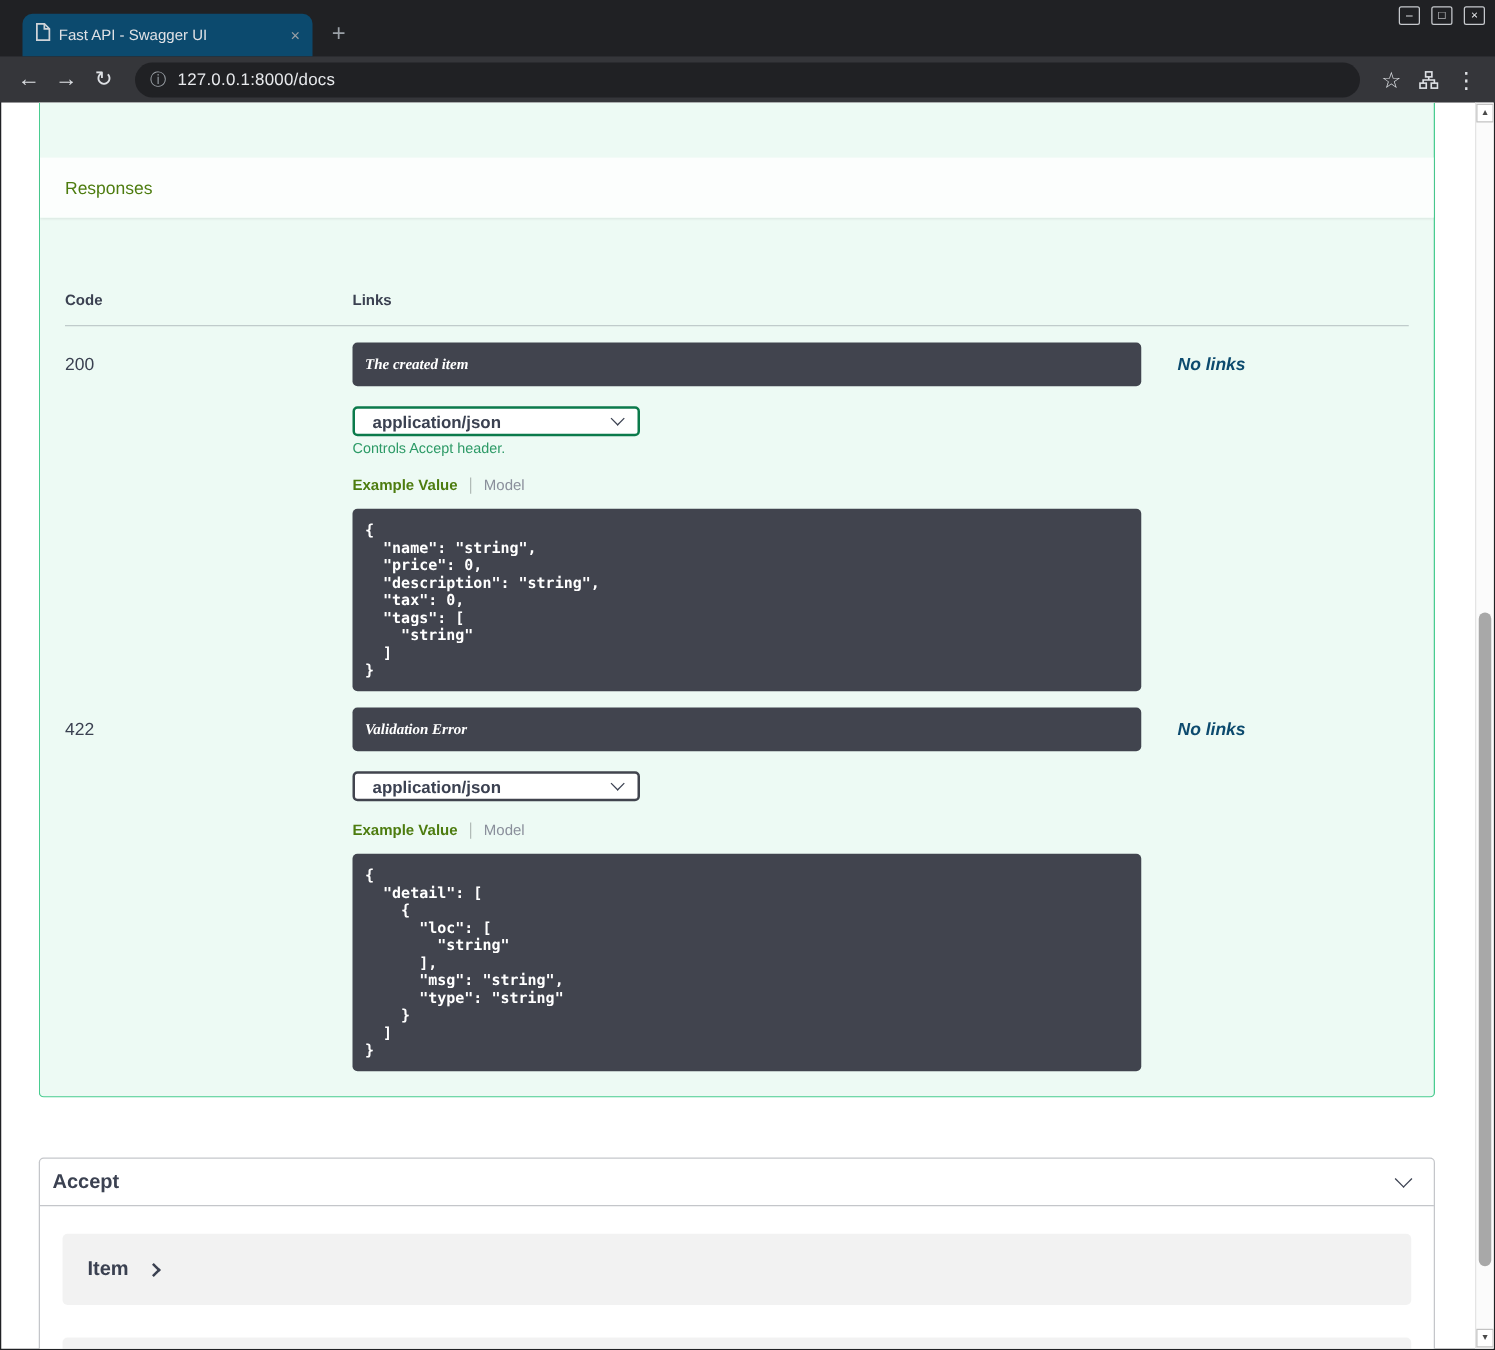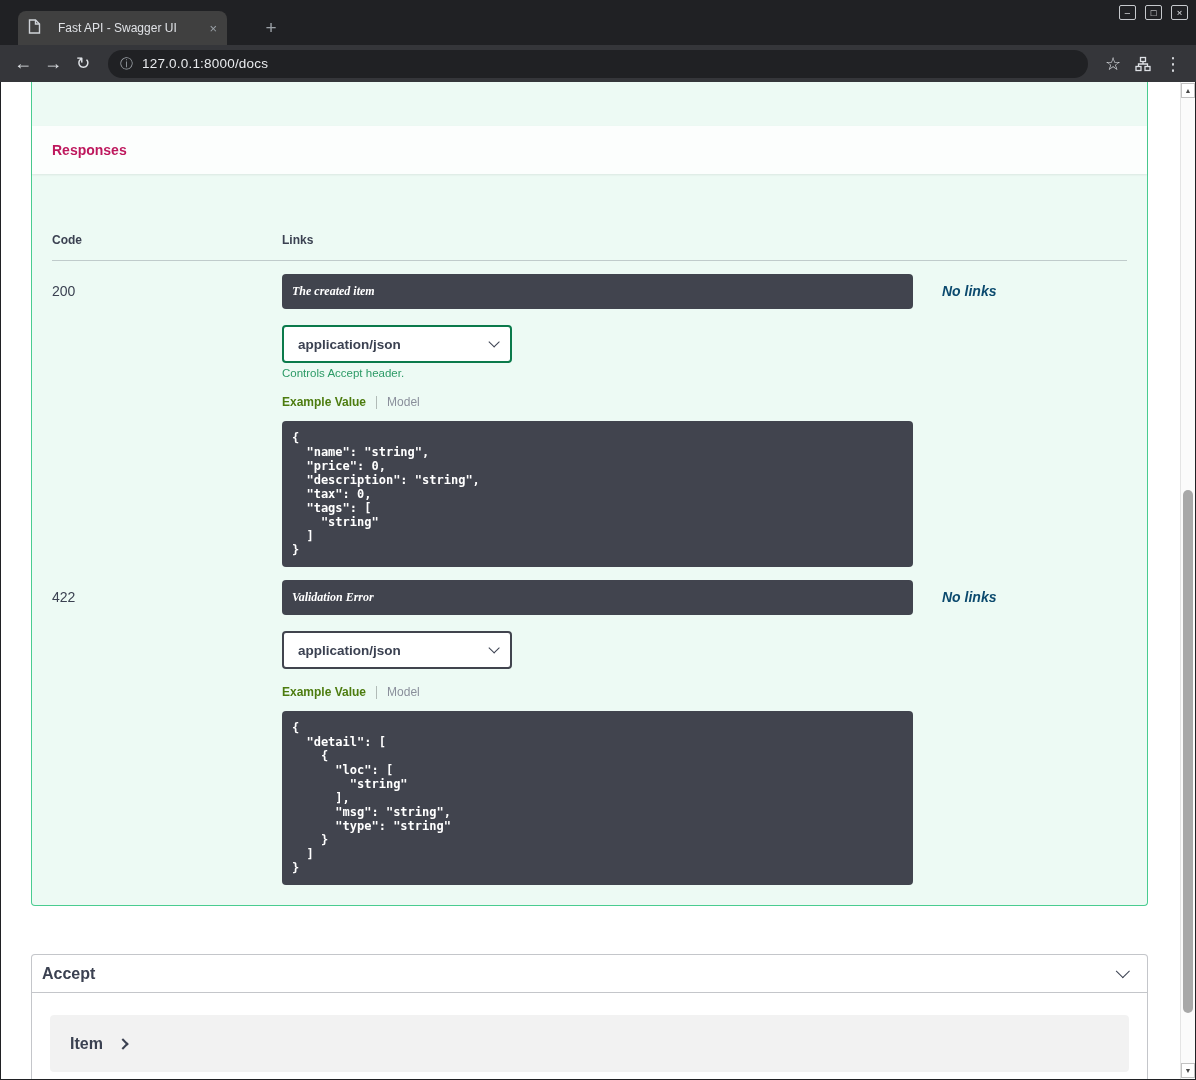--- a/index.html
+++ b/index.html
@@ -3,22 +3,22 @@
 <meta charset="utf-8">
 <style>
   * { box-sizing: border-box; margin: 0; padding: 0; }
   html,body { width:1196px; height:1080px; overflow:hidden; }
   body { font-family:"Liberation Sans", sans-serif; background:#202124; }
 
   .window { position:relative; width:1196px; height:1080px; background:#202124; overflow:hidden; }
 
   
   .titlebar { position:relative; height:45px; background:#202124; }
-  .tab { position:absolute; left:18px; bottom:0; width:209px; height:34px; background:#404040;
-         border-radius:8px 8px 0 0; display:flex; align-items:center; padding:0 10px; gap:17px; }
+  .tab { position:absolute; left:18px; bottom:0; width:232px; height:34px; background:#0c4a6e;
+         border-radius:8px 8px 0 0; display:flex; align-items:center; padding:0 10px; gap:6px; }
   .tab-title { color:#dfe1e5; font-size:12px; flex:1; white-space:nowrap; overflow:hidden; }
   .tab-close { color:#9aa0a6; font-size:13px; }
   .new-tab { position:absolute; left:258px; bottom:4px; width:26px; height:26px; color:#9aa0a6;
              font-size:19px; display:flex; align-items:center; justify-content:center; border-radius:50%; }
   .win-controls { position:absolute; right:8px; top:5px; display:flex; gap:9px; }
   .win-btn { width:17px; height:15px; border:1px solid #c6c9cd; border-radius:2px; color:#e8eaed;
              font-size:9.5px; line-height:1; display:flex; align-items:center; justify-content:center; }
 
   
   .toolbar { height:37px; background:#35363a; display:flex; align-items:center; padding:0 10px; gap:4px; }
@@ -31,35 +31,35 @@
   .url { color:#e8eaed; font-size:13.5px; letter-spacing:.2px; }
 
   
   .content { position:absolute; top:82px; left:1px; right:1px; bottom:1px; background:#fff; overflow:hidden; }
 
   .opblock { margin-left:30px; width:1117px; background:#edfaf4; border:1px solid #49cc90;
              border-top:none; border-radius:0 0 4px 4px; }
   .opblock-gap { height:44px; }
   .section-header { height:48px; background:rgba(255,255,255,.8); box-shadow:0 1px 2px rgba(0,0,0,.08);
                     display:flex; align-items:center; padding:0 20px; }
-  .section-header h4 { font-size:14px; font-weight:bold; color:#be185d; }
+  .section-header h4 { font-size:14px; font-weight:normal; color:#4d7c0f; }
 
   .responses-inner { padding:24px 20px 20px; }
   .res-grid { display:grid; grid-template-columns:230px 660px 187px; }
   .res-grid.head { border-bottom:1px solid rgba(59,65,81,.25); padding-bottom:13px;margin-top:35px; }
   .th { font-size:12px; font-weight:bold; color:#3b4151; }
   .res-grid.row { padding-top:13px; }
   .code-cell { font-size:14px; color:#3b4151; padding-top:9px; }
   .links-cell { font-size:14px; font-style:italic; color:#0c4a6e; padding-top:9px;font-weight:bold; }
 
   .md-block { width:631px; background:#41444e; border-radius:4px; padding:10px; }
   .md-block p { font-family:Liberation Serif, serif; font-size:12px; font-style:italic;
                 font-weight:bold; color:#fff; }
 
-  .select-box { margin-top:16px; width:230px; height:38px; background:#fff; border:2px solid #41444e;
+  .select-box { margin-top:16px; width:230px; height:24px; background:#fff; border:2px solid #41444e;
                 border-radius:4px; display:flex; align-items:center; justify-content:space-between;
                 padding:0 14px; font-size:13.5px; font-weight:bold; color:#3b4151; cursor:pointer; }
   .select-box.accepted { border-color:#0b7a4b; }
   .chev { display:inline-block; border-right:1.8px solid #3b4151; border-bottom:1.8px solid #3b4151; }
   .chev.down { width:8px; height:8px; transform:rotate(45deg) translateY(-3px); }
   .chev.big { width:10px; height:10px; border-width:1.5px; transform:rotate(45deg) translateY(-4px); }
   .chev.right { width:8px; height:8px; border-width:2px; transform:rotate(-45deg); margin-left:16px; }
 
   .accept-note { margin-top:4px; font-size:11.5px; color:#2c9a66; }
 

